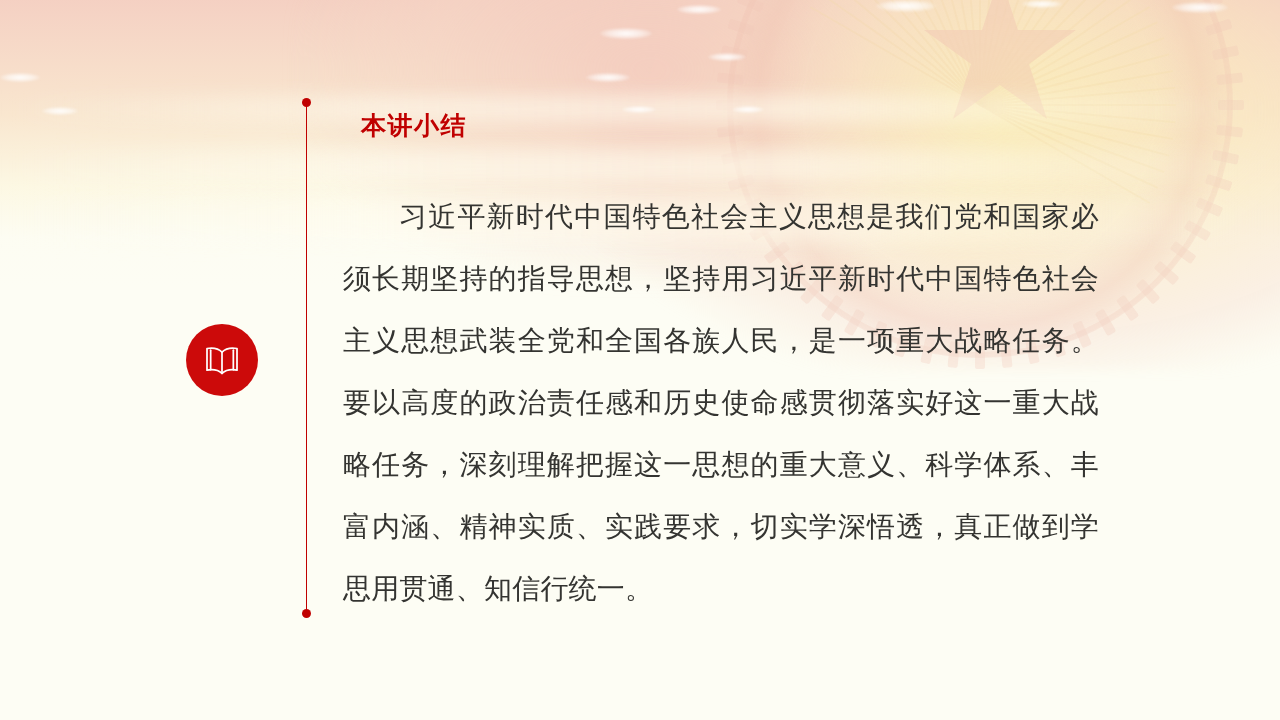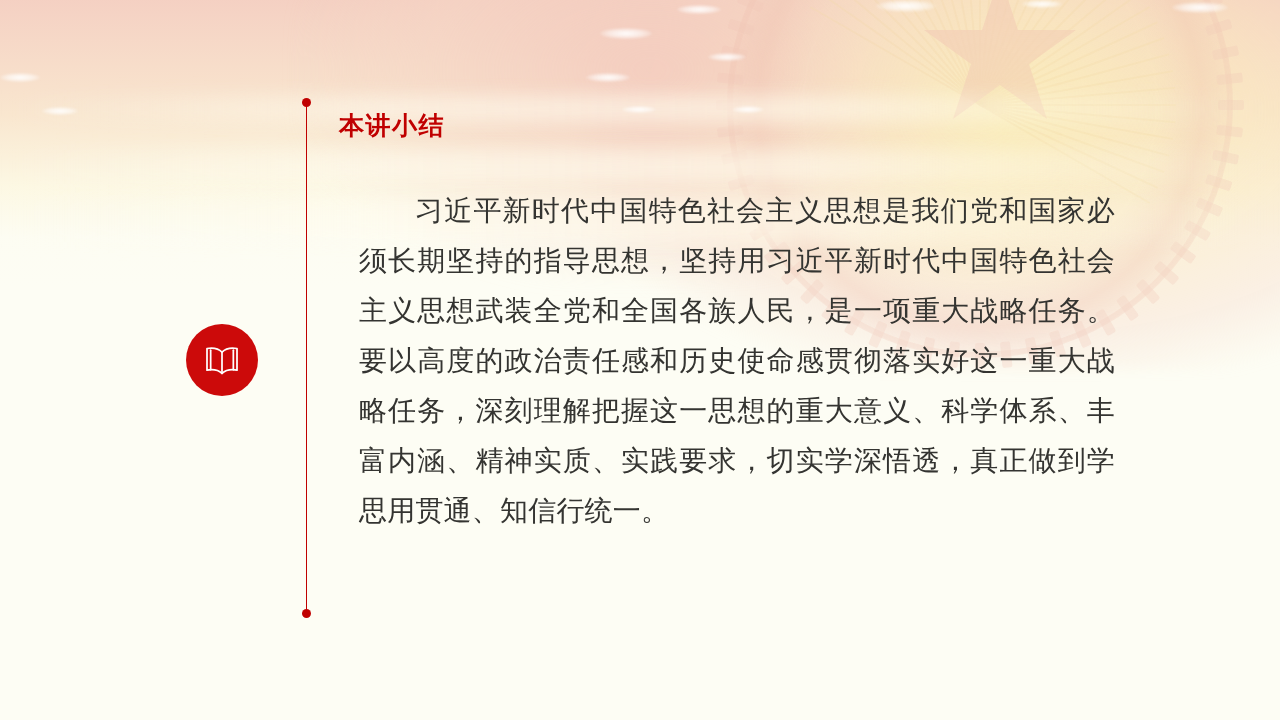--- a/index.html
+++ b/index.html
@@ -106,36 +106,36 @@
     width:72px; height:72px;
     border-radius:50%;
     background:#CC0A0A;
     display:flex; align-items:center; justify-content:center;
     box-shadow:0 0 0 0 rgba(0,0,0,0);
   }
   .icon-badge svg { width:40px; height:32px; display:block; }
 
   .section-title {
     position:absolute;
-    left:339px; top:113px;
+    left:361px; top:113px;
     font-size:25px;
     font-weight:bold;
     color:#C00000;
     letter-spacing:1.5px;
     line-height:1;
     white-space:nowrap;
   }
 
   .body-text {
     position:absolute;
-    left:359px; top:186px;
+    left:343px; top:186px;
     width:756px;
     font-size:28px;
     color:#343431;
-    line-height:50px;
+    line-height:62px;
     text-align:justify;
     text-justify:inter-ideograph;
     text-indent:56px;
     letter-spacing:0.2px;
   }
 </style>
 </head>
 <body>
 
 <div id="slide">

